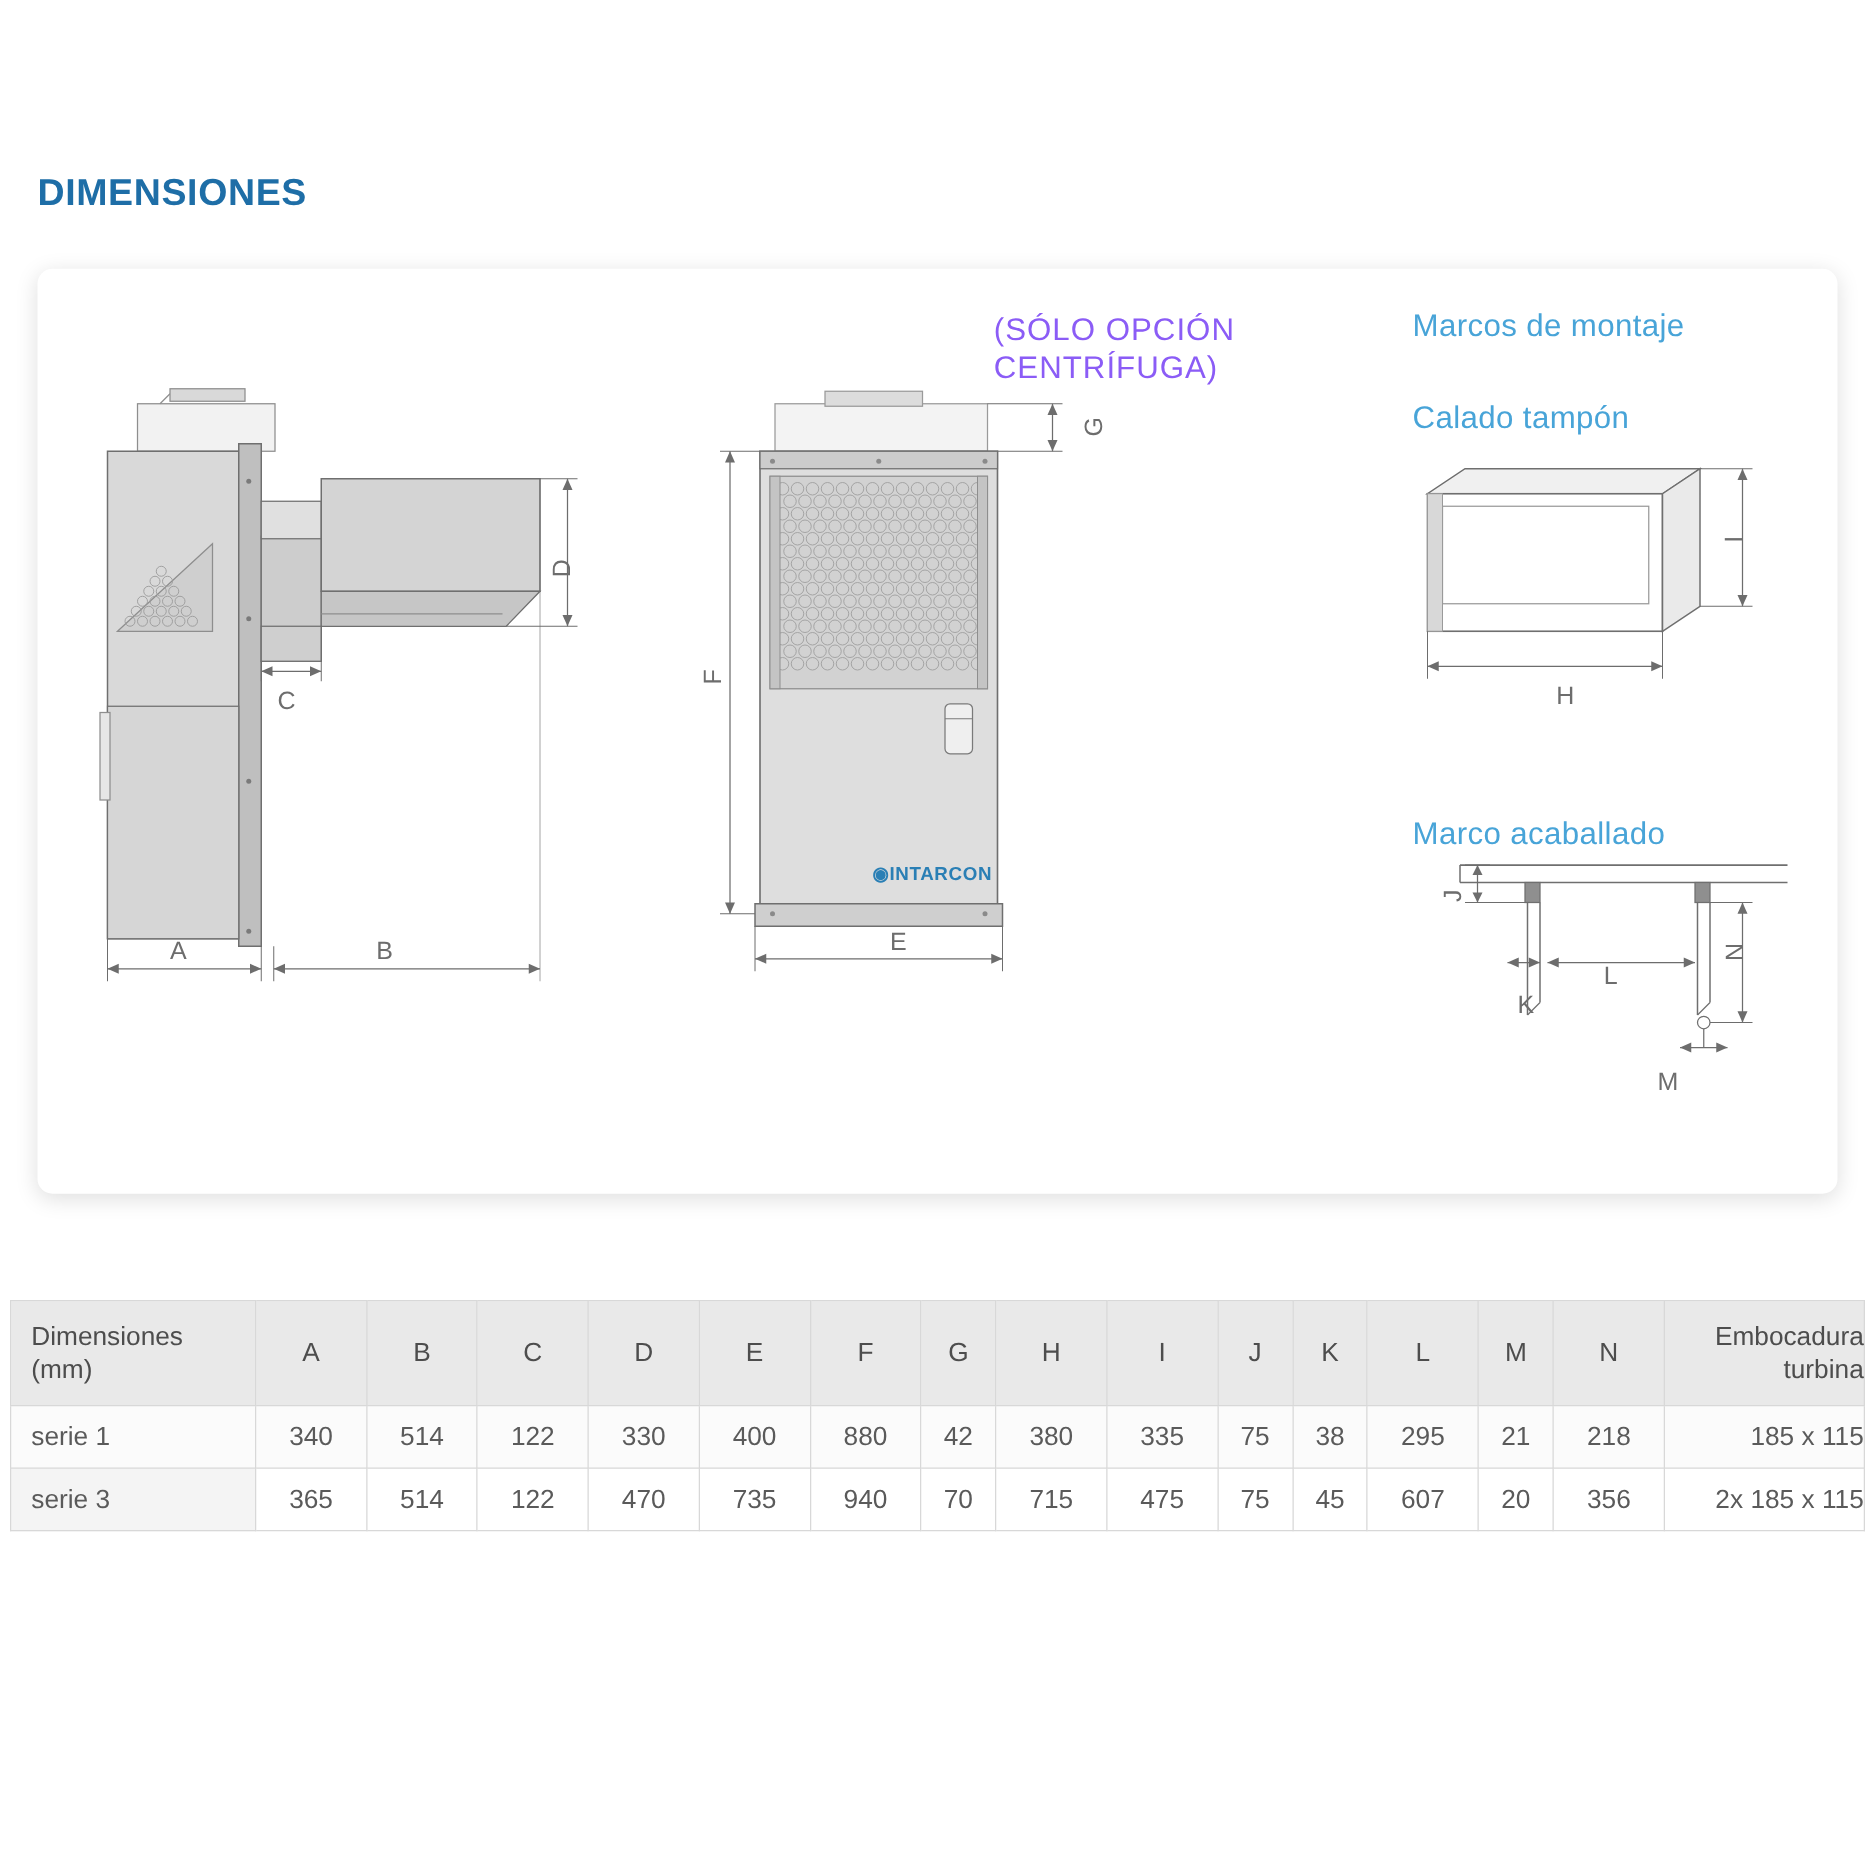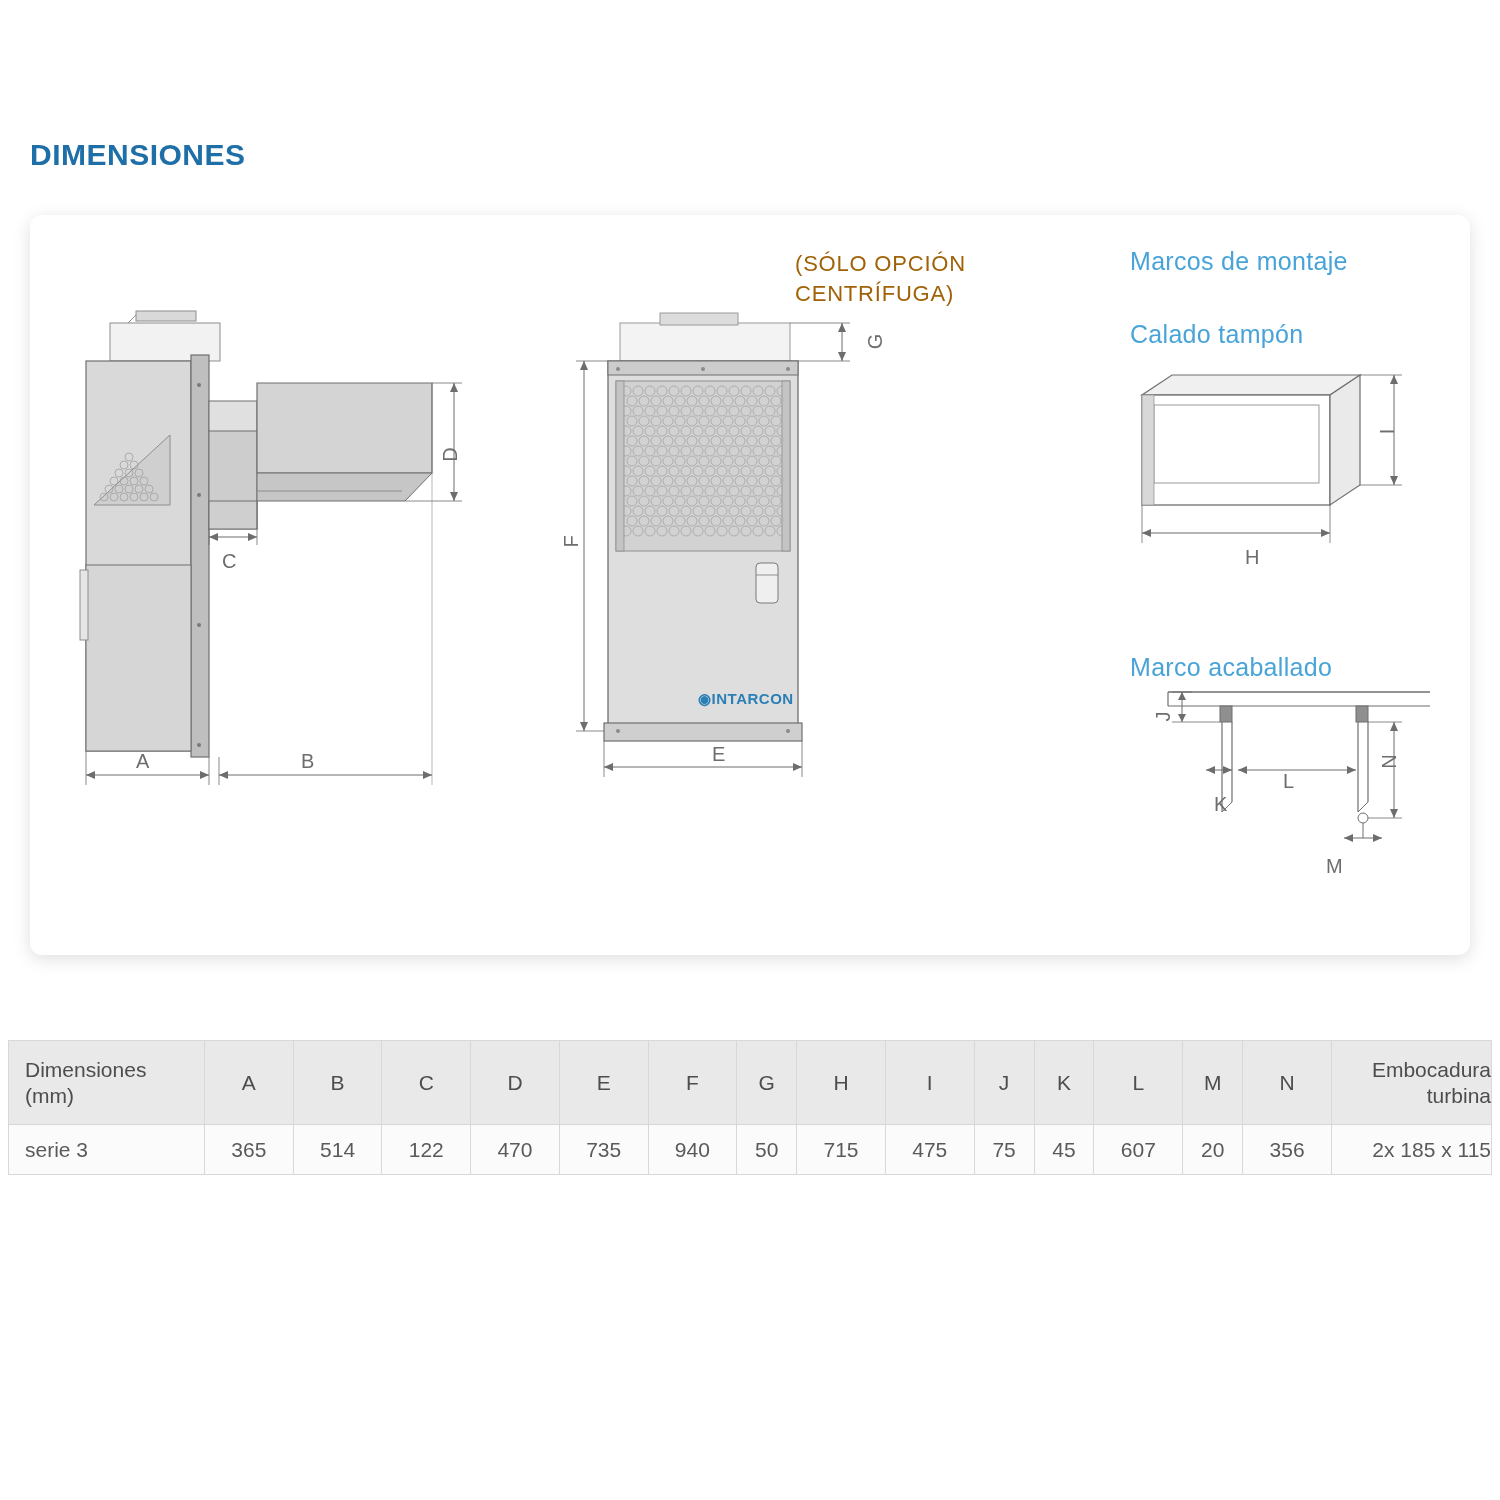--- a/index.html
+++ b/index.html
@@ -34,22 +34,22 @@
   }
   .panel-inner { position: absolute; inset: 0; overflow: hidden; border-radius: 12px;}
   .lbl-blue {
     position: absolute;
     color: #48a4d8;
     font-size: 25px;
     letter-spacing: 0.3px;
   }
   .lbl-gray-cap {
     position: absolute;
-    color: #a16207;
-    font-size: 22px;
+    color: #8b5cf6;
+    font-size: 25px;
     letter-spacing: 0.8px;
     line-height: 30px;
   }
   .dim-letter {
     position: absolute;
     color: #6d6d6d;
     font-size: 20px;
   }
   .dim-letter.rot { transform: rotate(-90deg); transform-origin: center center; }
 
@@ -574,28 +574,46 @@
           <th>M</th>
           <th>N</th>
           <th class="last">
             <div>Embocadura</div>
             <div>turbina</div>
           </th>
         </tr>
       </thead>
       <tbody>
         <tr>
+          <td class="first">serie 1</td>
+          <td>340</td>
+          <td>514</td>
+          <td>122</td>
+          <td>330</td>
+          <td>400</td>
+          <td>880</td>
+          <td>42</td>
+          <td>380</td>
+          <td>335</td>
+          <td>75</td>
+          <td>38</td>
+          <td>295</td>
+          <td>21</td>
+          <td>218</td>
+          <td class="last">185 x 115</td>
+        </tr>
+        <tr>
           <td class="first">serie 3</td>
           <td>365</td>
           <td>514</td>
           <td>122</td>
           <td>470</td>
           <td>735</td>
           <td>940</td>
-          <td>50</td>
+          <td>70</td>
           <td>715</td>
           <td>475</td>
           <td>75</td>
           <td>45</td>
           <td>607</td>
           <td>20</td>
           <td>356</td>
           <td class="last">2x 185 x 115</td>
         </tr>
       </tbody>

